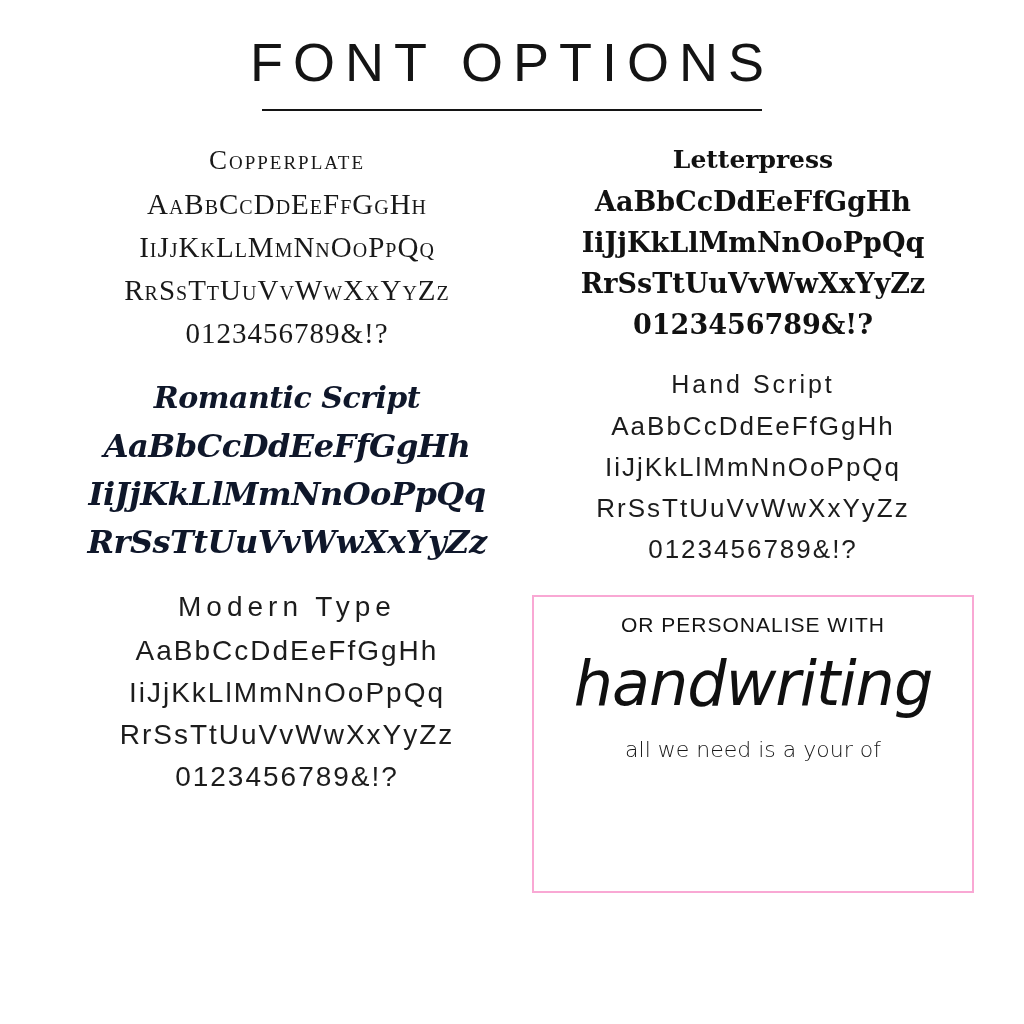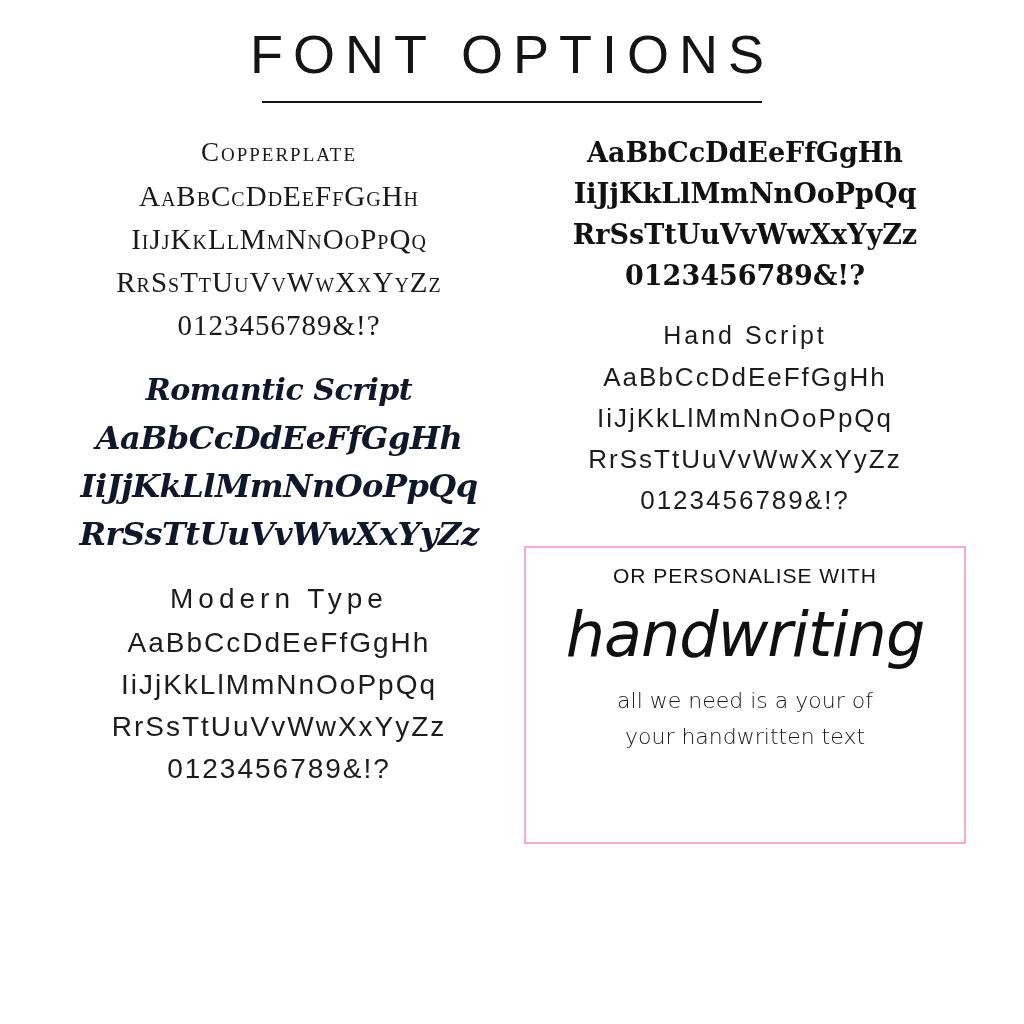--- a/index.html
+++ b/index.html
@@ -13,21 +13,21 @@
     font-family: "Liberation Sans", sans-serif;
     color: #1a1a1a;
     overflow: hidden;
   }
 
   .page {
     width: 1024px;
     height: 760px;
     position: relative;
     box-sizing: border-box;
-    padding: 0;
+    padding: 8px;
   }
 
   
   .title-block {
     text-align: center;
     padding-top: 26px;
   }
   .title {
     font-family: "Liberation Sans", sans-serif;
     font-size: 54px;
@@ -197,37 +197,37 @@
         <div class="line">IiJjKkLlMmNnOoPpQq</div>
         <div class="line">RrSsTtUuVvWwXxYyZz</div>
         <div class="line">0123456789&amp;!?</div>
       </div>
 
     </div>
 
     <div class="col col-right">
 
       <div class="sample letterpress">
+        <div class="name">Letterpress</div>
         <div class="line">AaBbCcDdEeFfGgHh</div>
         <div class="line">IiJjKkLlMmNnOoPpQq</div>
         <div class="line">RrSsTtUuVvWwXxYyZz</div>
         <div class="line">0123456789&amp;!?</div>
       </div>
 
       <div class="sample handscript">
         <div class="name">Hand Script</div>
         <div class="line">AaBbCcDdEeFfGgHh</div>
         <div class="line">IiJjKkLlMmNnOoPpQq</div>
         <div class="line">RrSsTtUuVvWwXxYyZz</div>
         <div class="line">0123456789&amp;!?</div>
       </div>
 
       <div class="handwriting-box">
         <div class="hw-top">OR PERSONALISE WITH</div>
         <div class="hw-word">handwriting</div>
         <div class="hw-sub">all we need is a your of</div>
-        <div class="hw-sub">your handwritten text</div>
       </div>
 
     </div>
 
   </div>
 </div>
 
 </body></html>

